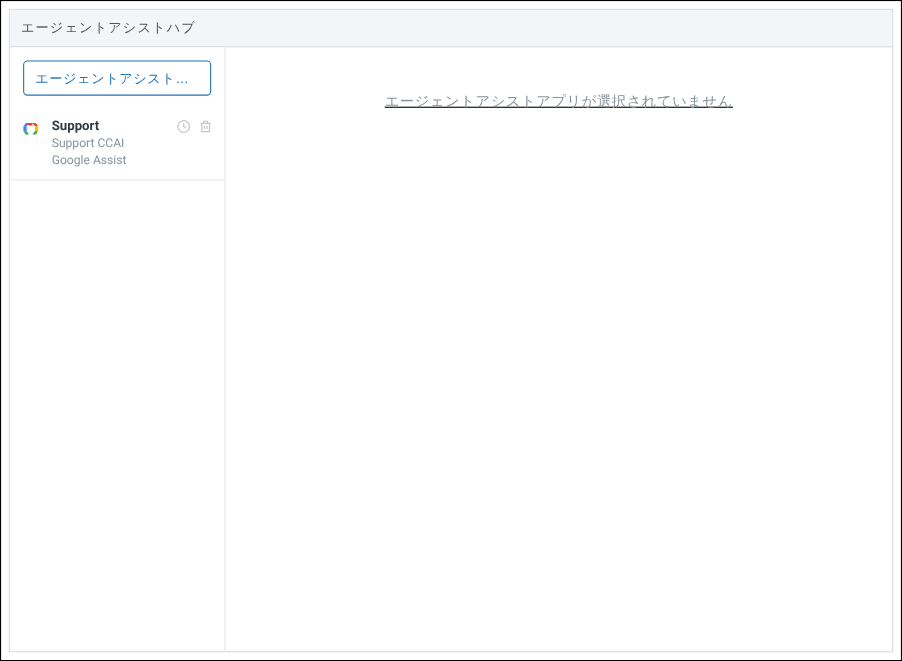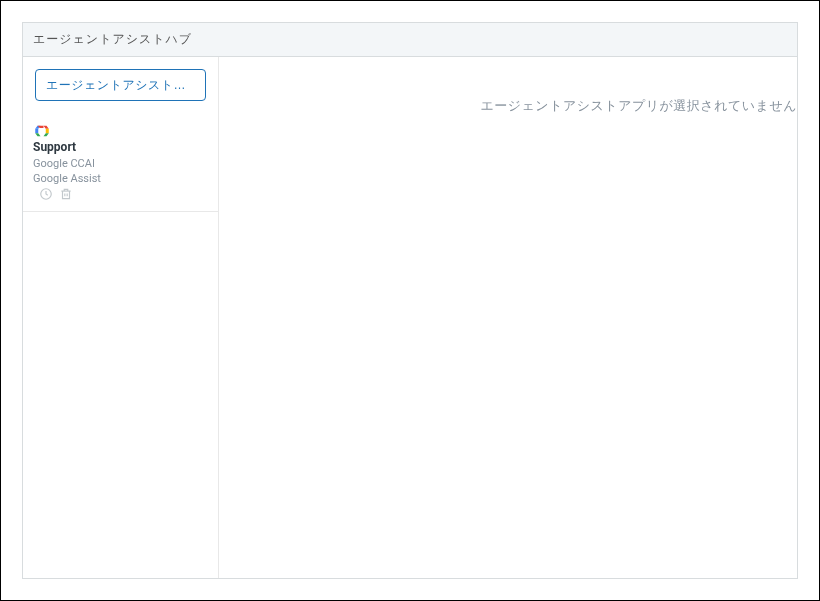--- a/index.html
+++ b/index.html
@@ -11,21 +11,21 @@
       font-family: -apple-system, BlinkMacSystemFont, "Segoe UI", Roboto, "Helvetica Neue", Arial, sans-serif;
       background: #fff;
       width: 820px;
       height: 601px;
       overflow: hidden;
     }
     .outer-border {
       width: 820px;
       height: 601px;
       border: 1px solid #000;
-      padding: 21px;
+      padding: 7px;
       background: #fff;
     }
     .window {
       width: 100%;
       height: 100%;
       border: 1px solid #d8dcde;
       background: #fff;
       display: flex;
       flex-direction: column;
     }
@@ -68,21 +68,20 @@
       margin-left: -12px;
       margin-right: -12px;
     }
     .list-item {
       display: flex;
       align-items: flex-start;
       padding: 10px 10px 10px 10px;
       border-bottom: 1px solid #e8e8e8;
       cursor: pointer;
       position: relative;
-      flex-direction: column;
     }
     .item-icon {
       width: 18px;
       height: 18px;
       flex-shrink: 0;
       margin-top: 1px;
       margin-right: 10px;
     }
     .item-text {
       flex: 1;
@@ -112,22 +111,23 @@
       display: flex;
       align-items: center;
       justify-content: center;
       color: #c2c8cc;
       cursor: pointer;
     }
     .main {
       flex: 1;
       display: flex;
       flex-direction: column;
-      align-items: flex-end;
+      align-items: center;
       padding-top: 40px;
+      text-decoration: underline;
     }
     .empty-text {
       font-size: 13px;
       color: #87929d;
       letter-spacing: 0.5px;
     }
   </style>
 </head>
 <body>
 
@@ -147,21 +147,21 @@
                 <path d="M17 9 L21 9 L21 15 L17 15 Z" fill="#fbbc04"></path>
                 <path d="M17 15 L21 15 L18 19 L14 19 Z" fill="#34a853"></path>
                 <path d="M6 5 L10 5 L7 9 L3 9 Z" fill="#4285f4"></path>
                 <path d="M3 9 L7 9 L7 15 L3 15 Z" fill="#4285f4"></path>
                 <path d="M3 15 L7 15 L10 19 L6 19 Z" fill="#34a853"></path>
                 <path d="M6 5 L14 5 L14 8 L9 8 Z" fill="#ea4335"></path>
               </svg>
             </span>
             <div class="item-text">
               <div class="item-title">Support</div>
-              <div class="item-sub">Google CCAI</div>
+              <div class="item-sub">Support CCAI</div>
               <div class="item-sub">Google Assist</div>
             </div>
             <div class="item-actions">
               <span class="action-btn">
                 <svg viewBox="0 0 24 24" width="14" height="14" fill="none" stroke="currentColor" stroke-width="2">
                   <circle cx="12" cy="12" r="9"></circle>
                   <path d="M12 7 L12 12 L15 14"></path>
                 </svg>
               </span>
               <span class="action-btn">

